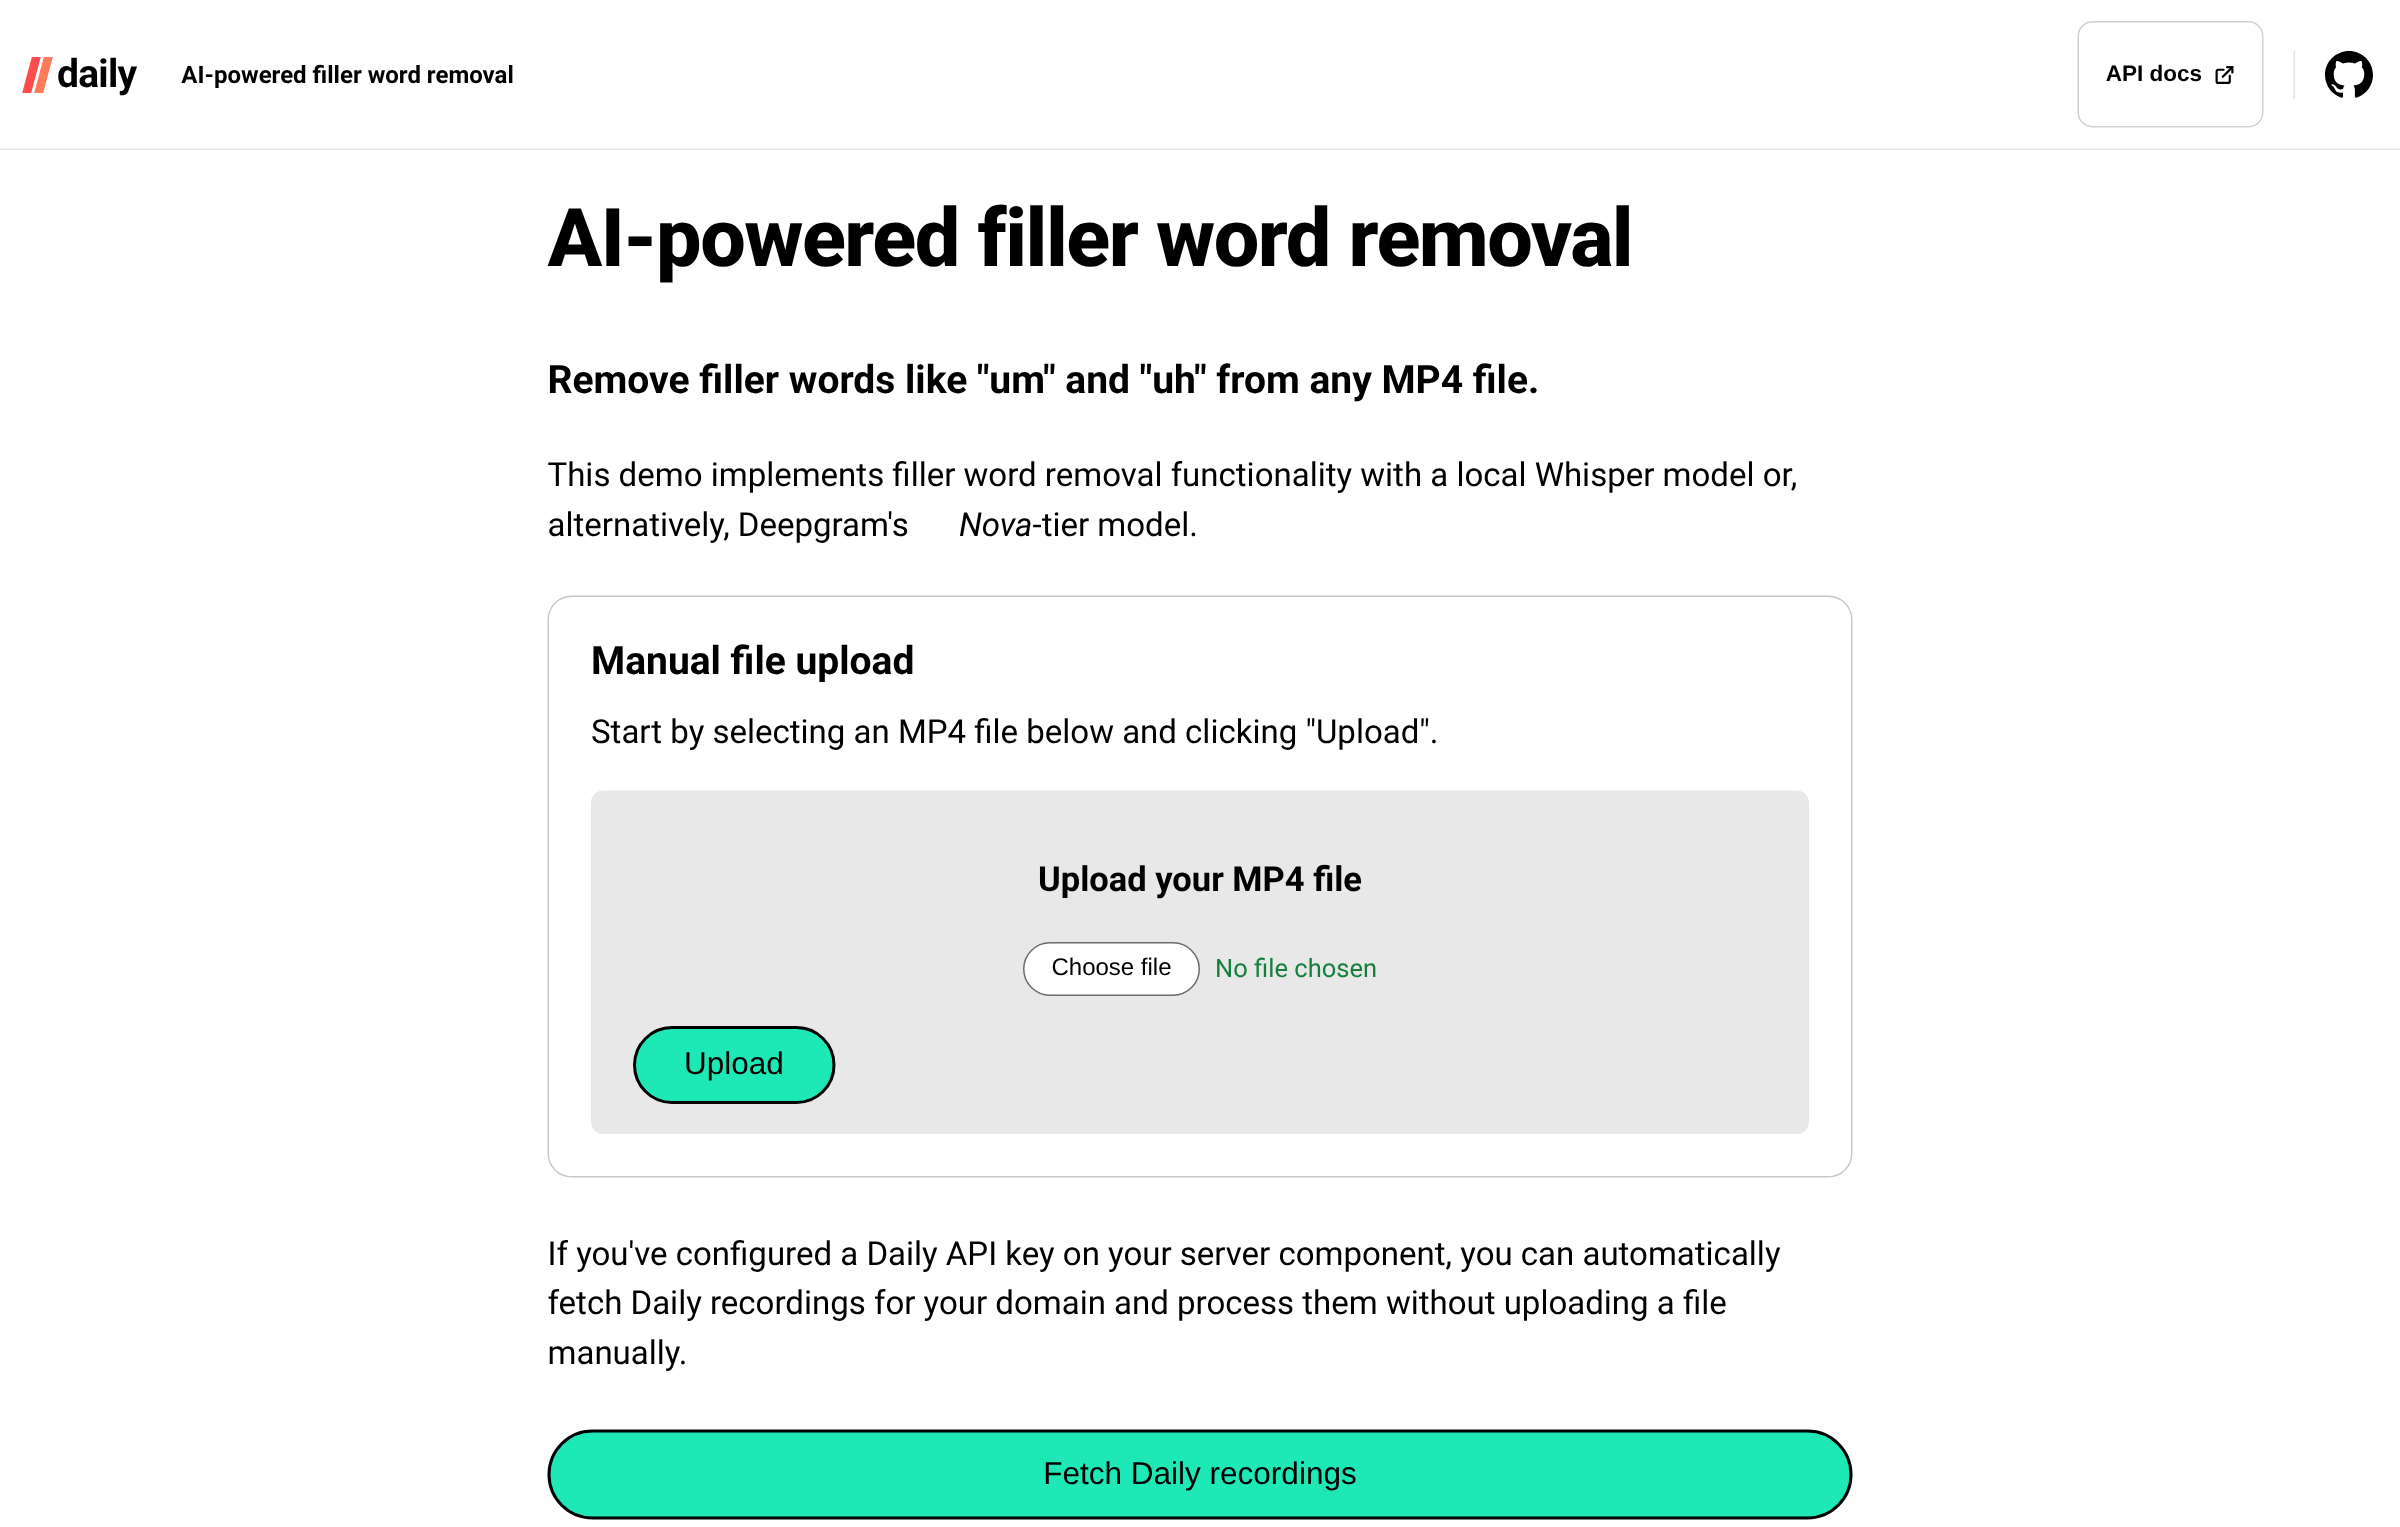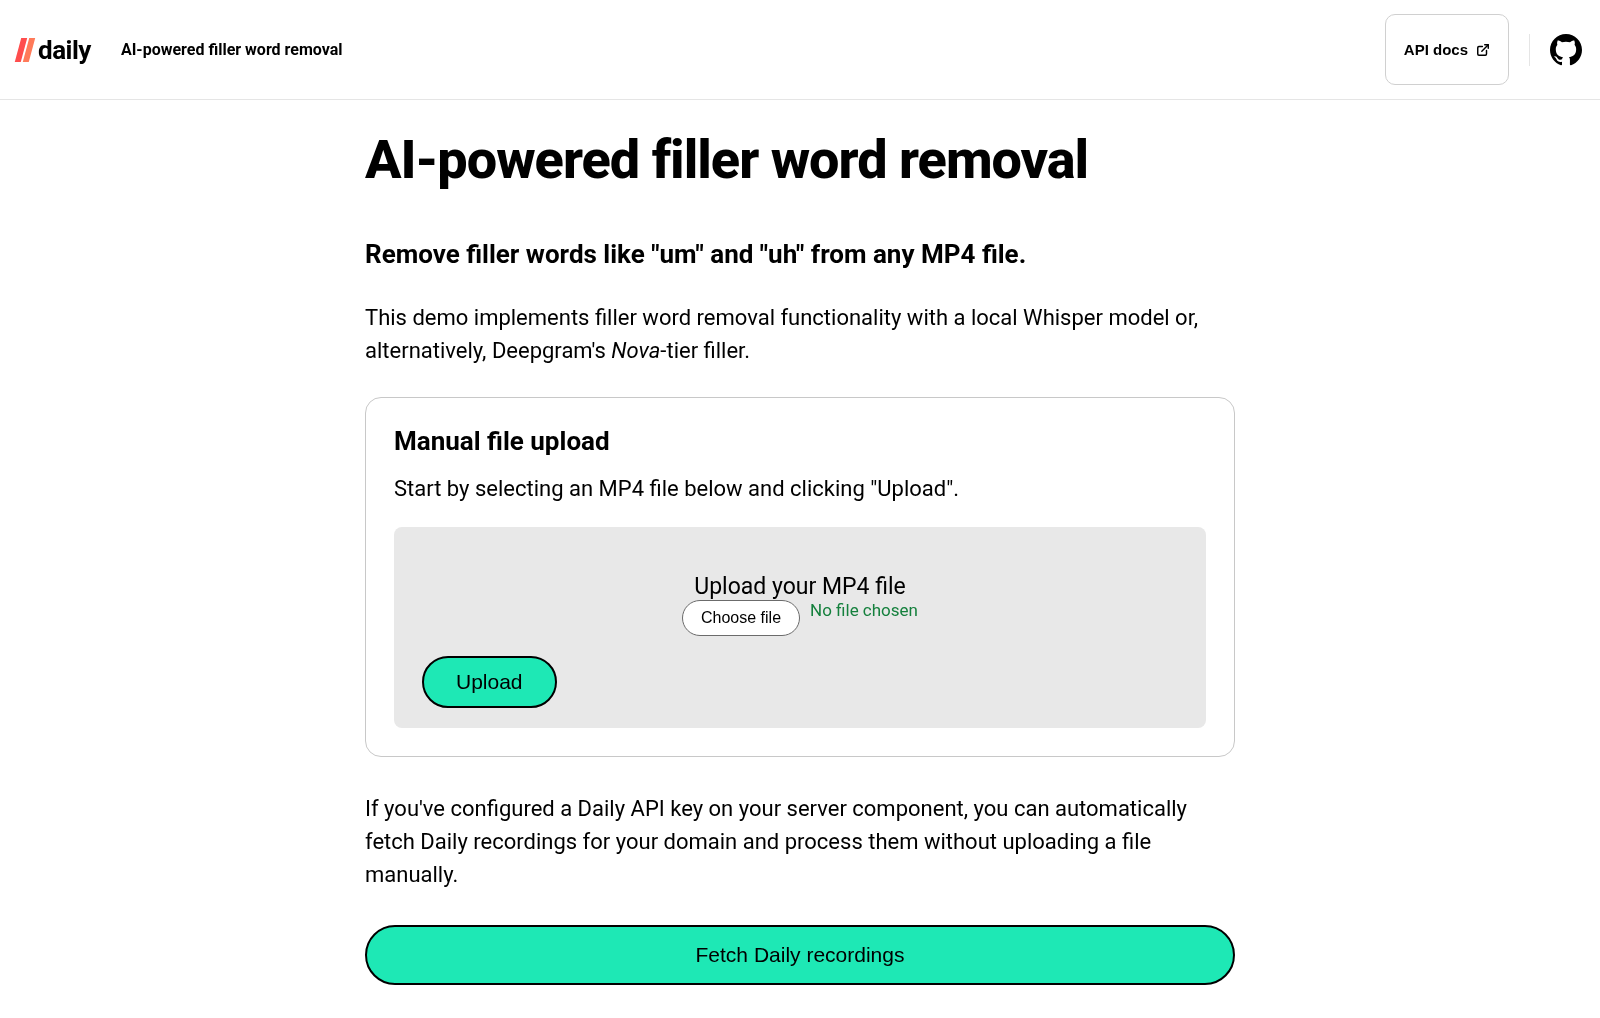--- a/index.html
+++ b/index.html
@@ -97,20 +97,21 @@
       font-weight: 700;
       margin-bottom: 32px;
     }
     .description {
       font-size: 22px;
       line-height: 1.5;
       margin-bottom: 30px;
     }
     .description em {
       font-style: italic;
+      margin-left: 28px;
     }
     .upload-card {
       border: 1px solid #c8c8c8;
       border-radius: 16px;
       padding: 28px 28px 28px;
       margin-bottom: 35px;
     }
     .upload-card-title {
       font-size: 26px;
       font-weight: 700;
@@ -122,25 +123,26 @@
     }
     .upload-zone {
       background: #e8e8e8;
       border-radius: 8px;
       padding: 46px 28px 20px;
       text-align: center;
       position: relative;
     }
     .upload-zone-title {
       font-size: 23px;
-      font-weight: 400;
+      font-weight: 700;
+      margin-bottom: 28px;
     }
     .file-input-row {
       display: inline-flex;
-      align-items: flex-start;
+      align-items: center;
       gap: 10px;
       margin-bottom: 20px;
     }
     .choose-file-btn {
       padding: 8px 18px;
       border: 1px solid #6b6b6b;
       border-radius: 20px;
       background: #ffffff;
       font-size: 16px;
       cursor: pointer;
@@ -212,21 +214,21 @@
     </svg>
   </div>
 </header>
 
 <main class="main">
   <h1 class="page-title">AI-powered filler word removal</h1>
 
   <h2 class="section-heading">Remove filler words like "um" and "uh" from any MP4 file.</h2>
 
   <p class="description">
-    <span>This demo implements filler word removal functionality with a local Whisper model or, alternatively, Deepgram's </span><em>Nova</em><span>-tier filler.</span>
+    <span>This demo implements filler word removal functionality with a local Whisper model or, alternatively, Deepgram's </span><em>Nova</em><span>-tier model.</span>
   </p>
 
   <div class="upload-card">
     <h3 class="upload-card-title">Manual file upload</h3>
     <p class="upload-card-desc">Start by selecting an MP4 file below and clicking "Upload".</p>
     <div class="upload-zone">
       <div class="upload-zone-title">Upload your MP4 file</div>
       <div class="file-input-row">
         <button class="choose-file-btn">Choose file</button>
         <span class="file-status">No file chosen</span>

